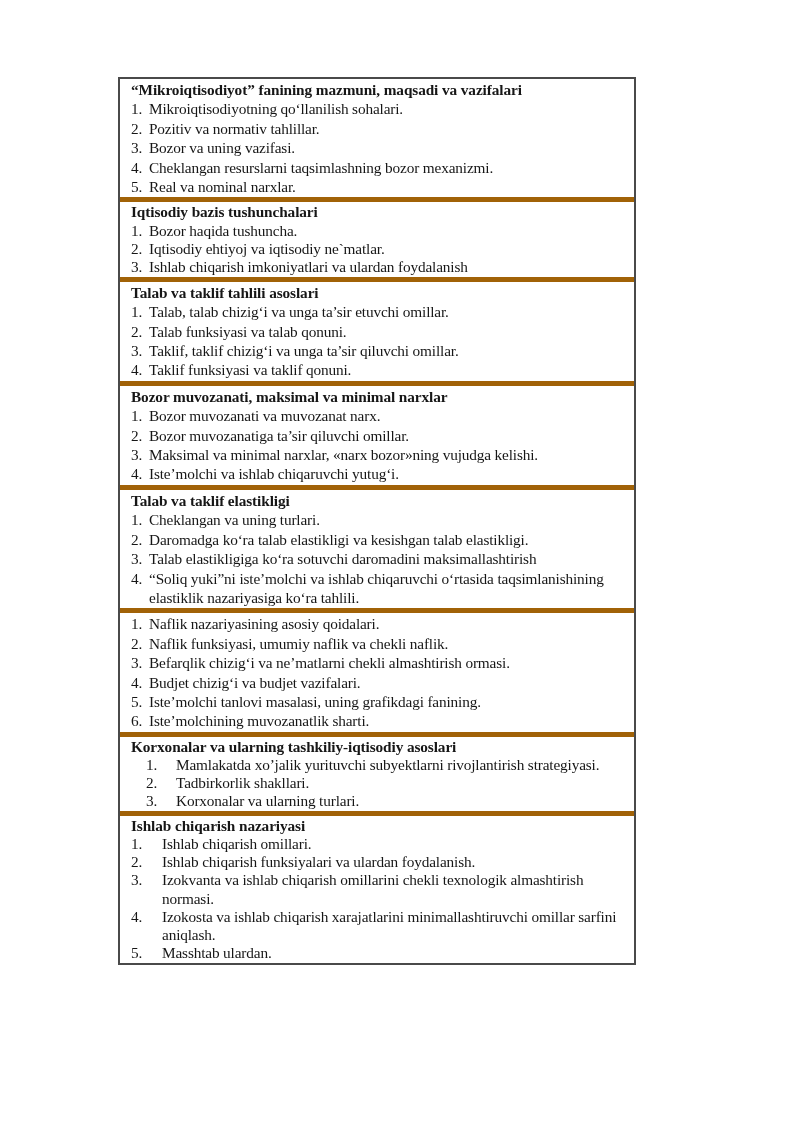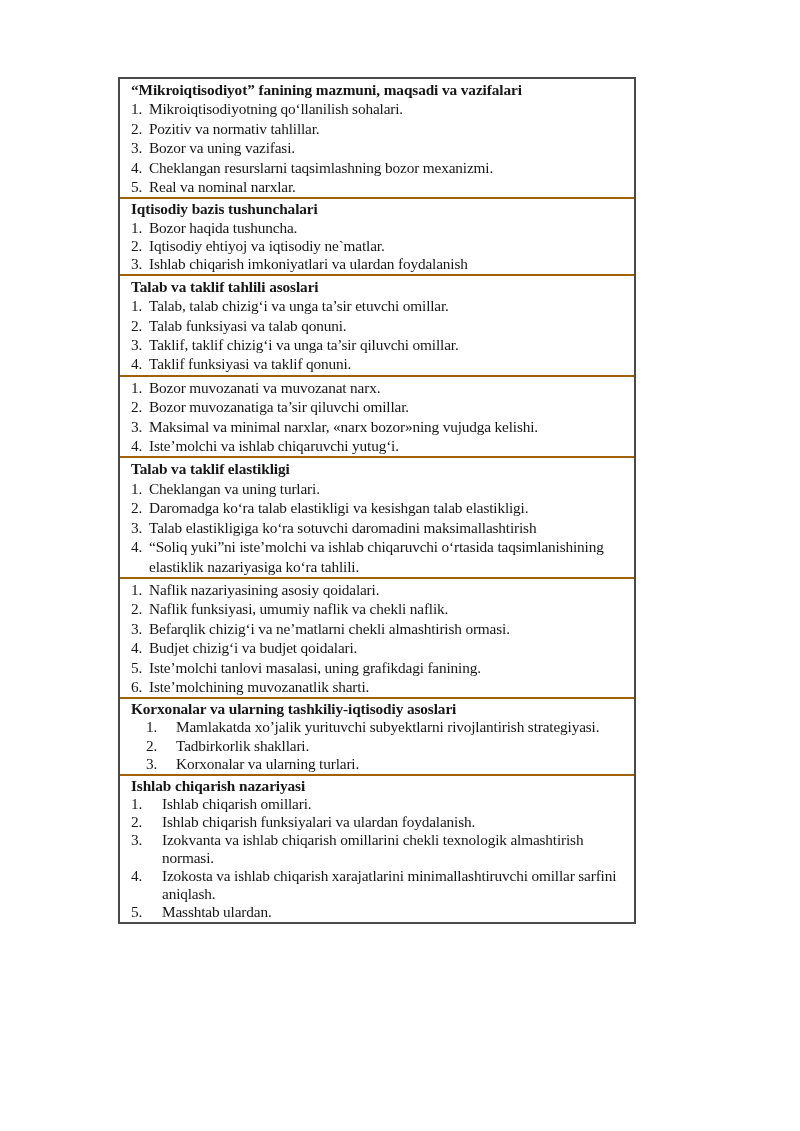--- a/index.html
+++ b/index.html
@@ -18,21 +18,21 @@
   .topics-table {
     position: absolute;
     left: 118px;
     top: 77px;
     width: 518px;
     border: 2px solid #4a4a4a;
     background: #ffffff;
     box-sizing: border-box;
   }
   .row {
-    border-top: 2px solid #a16207;
+    border-top: 5px solid #a16207;
     padding: 1px 8px 1px 11px;
   }
   .row:first-child {
     border-top: none;
   }
   .sec-title {
     font-weight: bold;
     font-size: 15.3px;
     letter-spacing: -0.1px;
     line-height: 19.4px;
@@ -114,20 +114,21 @@
       <div class="item">
         <span class="num">3.</span>
         <span class="txt">Taklif, taklif chizig‘i va unga ta’sir qiluvchi omillar.</span>
       </div>
       <div class="item">
         <span class="num">4.</span>
         <span class="txt">Taklif funksiyasi va taklif qonuni.</span>
       </div>
     </div>
     <div class="row tight">
+      <div class="sec-title">Bozor muvozanati, maksimal va minimal narxlar</div>
       <div class="item">
         <span class="num">1.</span>
         <span class="txt">Bozor muvozanati va muvozanat narx.</span>
       </div>
       <div class="item">
         <span class="num">2.</span>
         <span class="txt">Bozor muvozanatiga ta’sir qiluvchi omillar.</span>
       </div>
       <div class="item">
         <span class="num">3.</span>
@@ -165,21 +166,21 @@
       <div class="item">
         <span class="num">2.</span>
         <span class="txt">Naflik funksiyasi, umumiy naflik va chekli naflik.</span>
       </div>
       <div class="item">
         <span class="num">3.</span>
         <span class="txt">Befarqlik chizig‘i va ne’matlarni chekli almashtirish ormasi.</span>
       </div>
       <div class="item">
         <span class="num">4.</span>
-        <span class="txt">Budjet chizig‘i va budjet qoidalari.</span>
+        <span class="txt">Budjet chizig‘i va budjet vazifalari.</span>
       </div>
       <div class="item">
         <span class="num">5.</span>
         <span class="txt">Iste’molchi tanlovi masalasi, uning grafikdagi fanining.</span>
       </div>
       <div class="item">
         <span class="num">6.</span>
         <span class="txt">Iste’molchining muvozanatlik sharti.</span>
       </div>
     </div>

